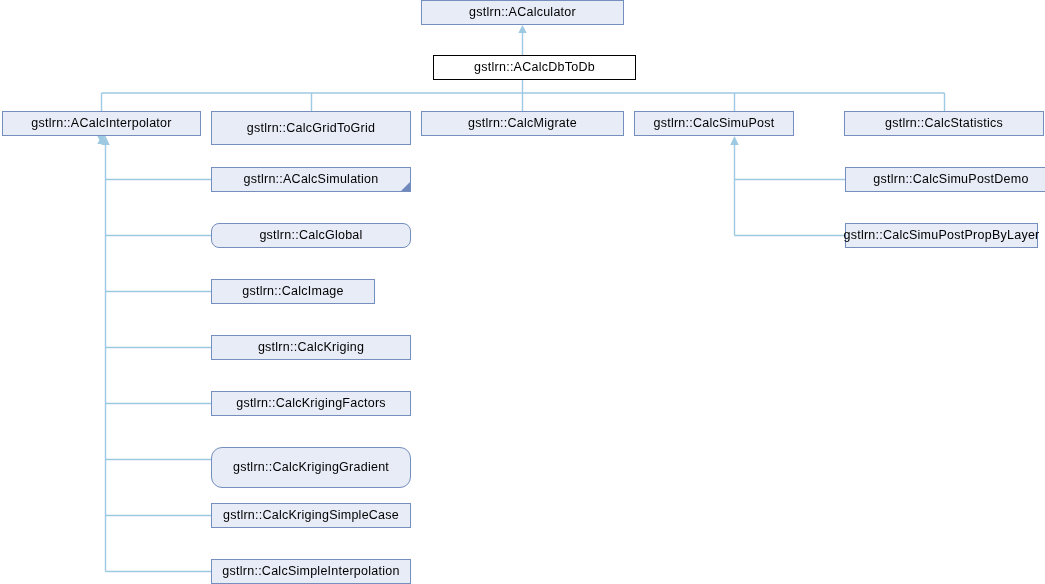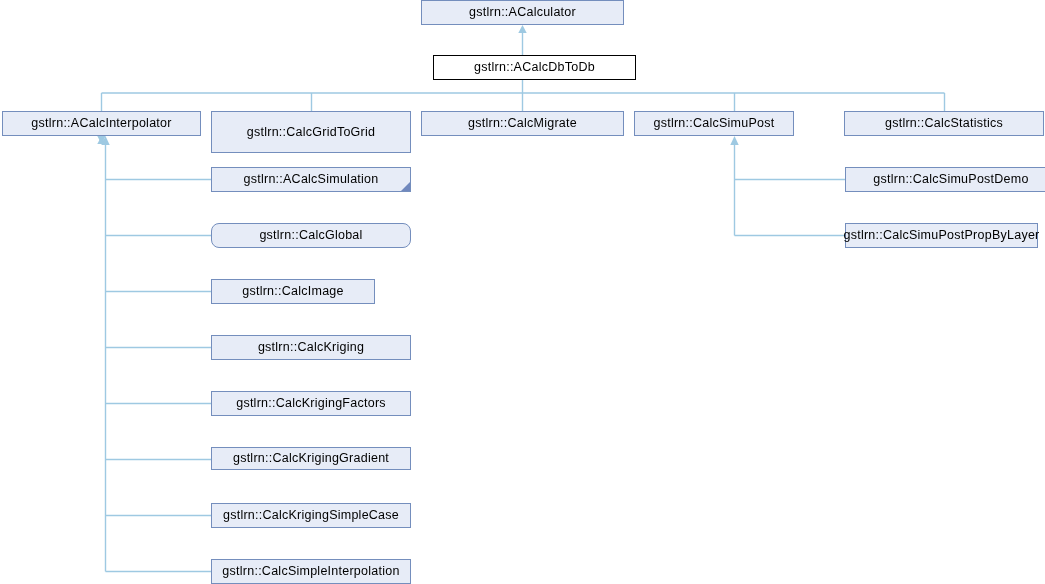--- a/index.html
+++ b/index.html
@@ -128,21 +128,21 @@
   <div id="node-host">
       <div class="node normal" style="left: 421px; top: 0px; width: 203px; height: 25px;">
         <span class="label">gstlrn::ACalculator</span>
       </div>
       <div class="node root" style="left: 421px; top: 55px; width: 203px; height: 25px; margin-left: 12px;">
         <span class="label">gstlrn::ACalcDbToDb</span>
       </div>
       <div class="node normal" style="left: 2px; top: 111px; width: 199px; height: 25px;">
         <span class="label">gstlrn::ACalcInterpolator</span>
       </div>
-      <div class="node normal" style="left: 211px; top: 111px; width: 200px; height: 42px;">
+      <div class="node normal" style="left: 211px; top: 111px; width: 200px; height: 34px;">
         <span class="label">gstlrn::CalcGridToGrid</span>
       </div>
       <div class="node normal" style="left: 421px; top: 111px; width: 203px; height: 25px;">
         <span class="label">gstlrn::CalcMigrate</span>
       </div>
       <div class="node normal" style="left: 634px; top: 111px; width: 160px; height: 25px;">
         <span class="label">gstlrn::CalcSimuPost</span>
       </div>
       <div class="node normal" style="left: 844px; top: 111px; width: 200px; height: 25px;">
         <span class="label">gstlrn::CalcStatistics</span>
@@ -162,21 +162,21 @@
       </div>
       <div class="node normal" style="left: 211px; top: 279px; width: 164px; height: 25px;">
         <span class="label">gstlrn::CalcImage</span>
       </div>
       <div class="node normal" style="left: 211px; top: 335px; width: 200px; height: 25px;">
         <span class="label">gstlrn::CalcKriging</span>
       </div>
       <div class="node normal" style="left: 211px; top: 391px; width: 200px; height: 25px;">
         <span class="label">gstlrn::CalcKrigingFactors</span>
       </div>
-      <div class="node normal" style="left: 211px; top: 447px; width: 200px; height: 23px;">
+      <div class="node normal" style="left: 211px; top: 447px; width: 200px; height: 41px; border-radius: 11px;">
         <span class="label">gstlrn::CalcKrigingGradient</span>
       </div>
       <div class="node normal" style="left: 211px; top: 503px; width: 200px; height: 25px;">
         <span class="label">gstlrn::CalcKrigingSimpleCase</span>
       </div>
       <div class="node normal" style="left: 211px; top: 559px; width: 200px; height: 25px;">
         <span class="label">gstlrn::CalcSimpleInterpolation</span>
       </div>
     </div>
 

